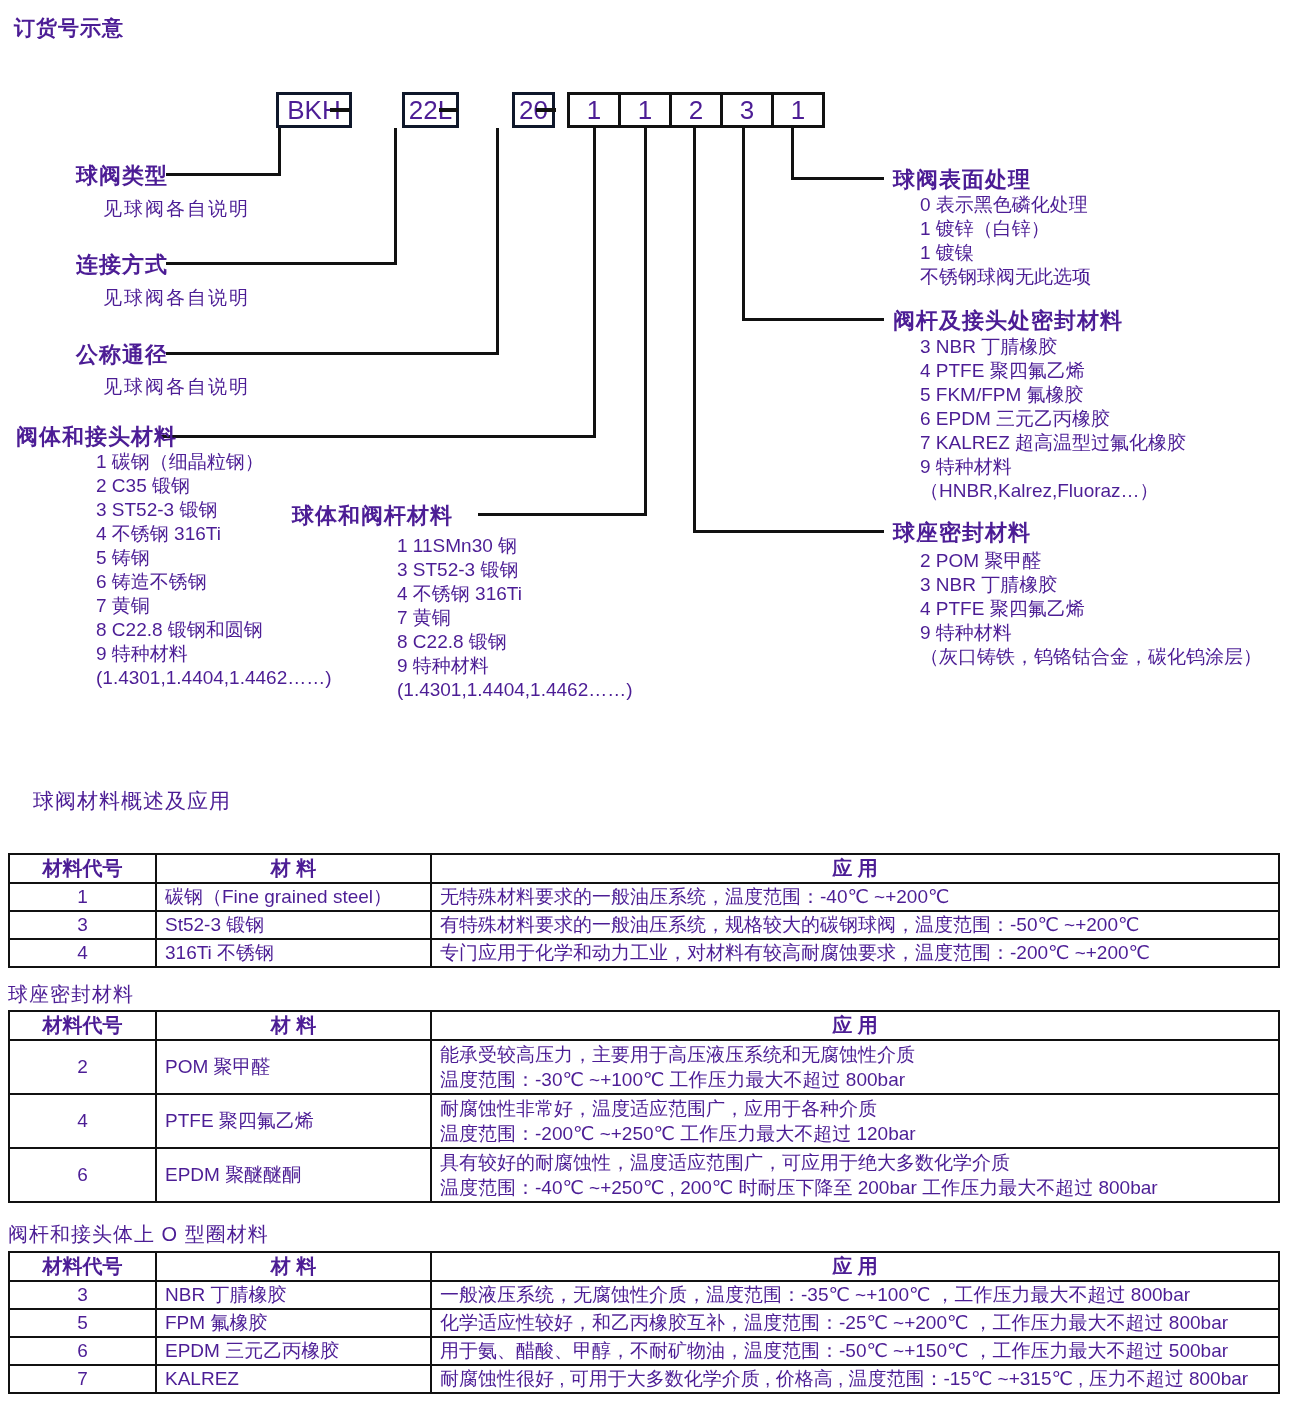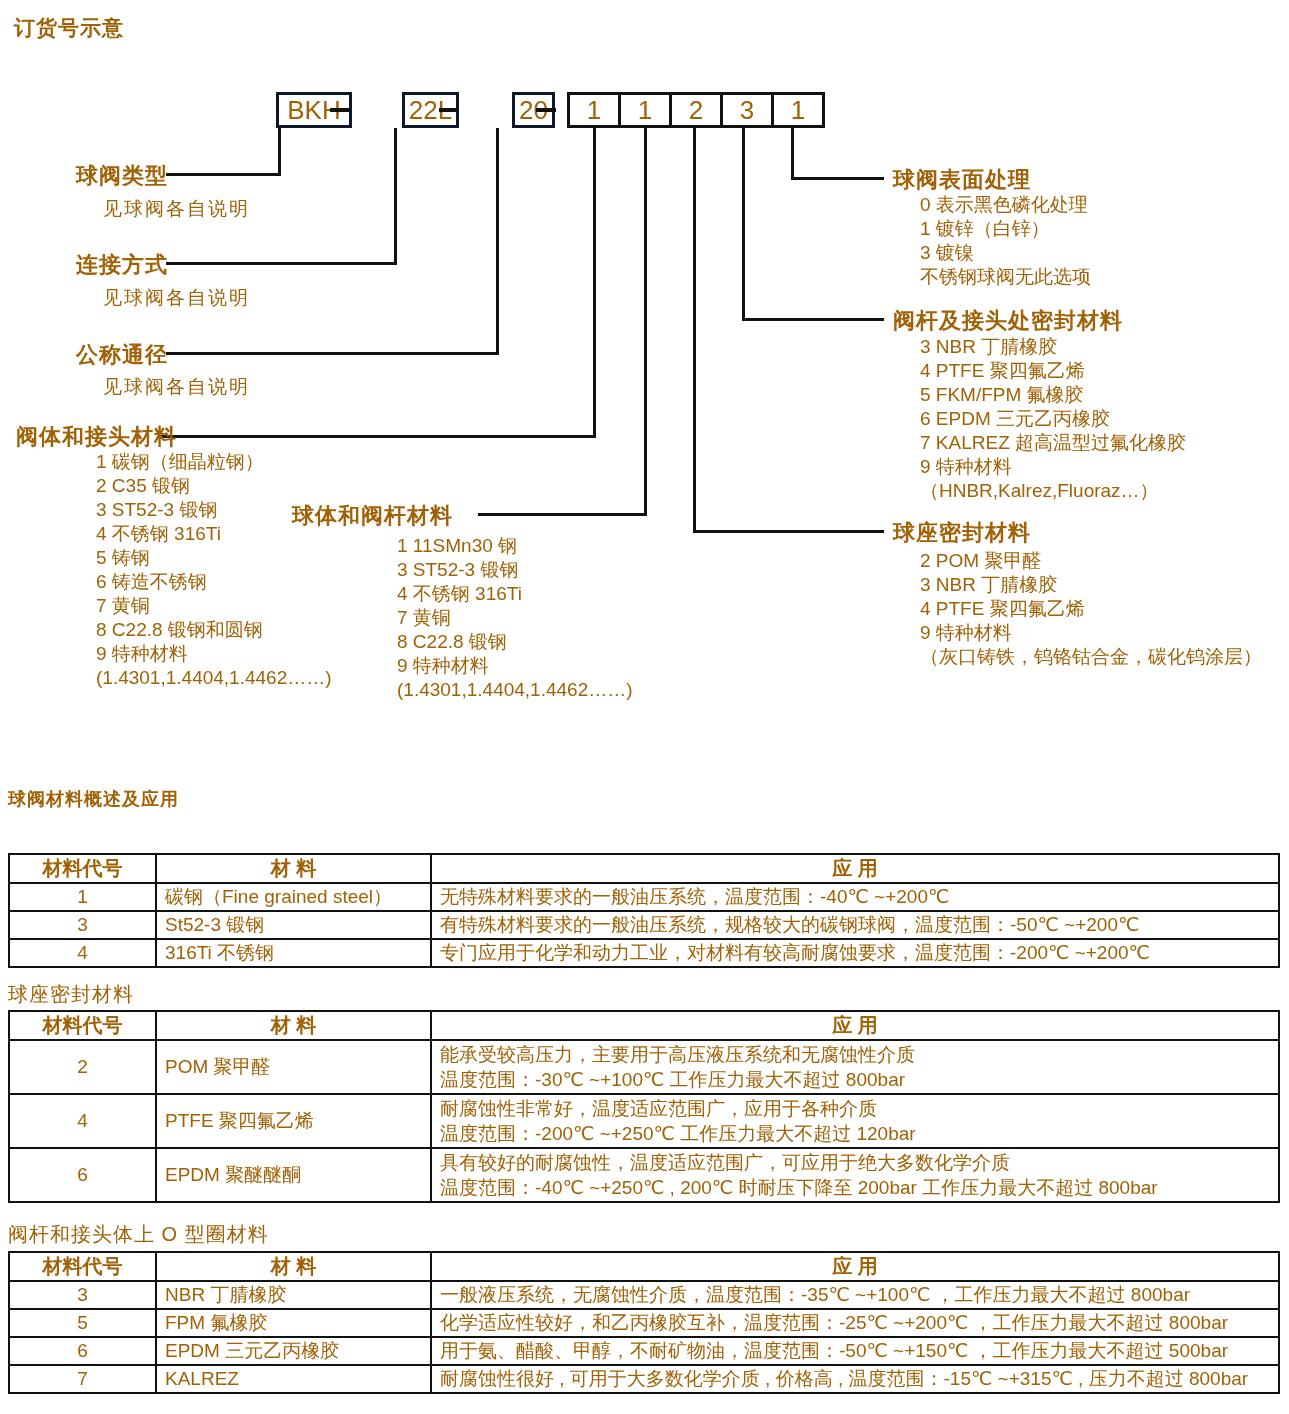--- a/index.html
+++ b/index.html
@@ -1,32 +1,32 @@
 <!DOCTYPE html>
 <html><head>
 <meta charset="utf-8">
 <style>
   html,body{margin:0;padding:0;background:#fff;}
   .page{position:relative;width:1289px;height:1414px;background:#ffffff;
-        font-family:"Liberation Sans","DejaVu Sans",sans-serif;color:#a16207;overflow:hidden;border-radius:28px;}
+        font-family:"Liberation Sans","DejaVu Sans",sans-serif;color:#4c1d95;overflow:hidden;border-radius:28px;}
   .abs{position:absolute;}
   .h1{font-size:21px;font-weight:bold;letter-spacing:1px;}
   .lbl{font-size:22px;font-weight:bold;white-space:nowrap;letter-spacing:1px;}
   .note{font-size:19px;white-space:nowrap;letter-spacing:2px;}
   .list .item{font-size:19px;line-height:24px;white-space:nowrap;}
   .codebox{position:absolute;height:30px;border:3px solid #0f172a;display:flex;
            align-items:center;justify-content:center;font-size:26px;background:#fff;margin-left:35px;}
   .dash{position:absolute;height:4px;background:#111;}
   .digit-row{position:absolute;display:flex;border:3px solid #111;height:30px;background:#fff;}
   .digit-cell{width:48px;display:flex;align-items:center;justify-content:center;
               font-size:26px;border-left:3px solid #111;}
   .digit-cell:first-child{border-left:none;}
   .vline{position:absolute;width:3px;background:#111;}
   .hline{position:absolute;height:3px;background:#111;}
-  .sec-title{font-size:18px;font-weight:bold;letter-spacing:1px;}
+  .sec-title{font-size:21px;font-weight:normal;letter-spacing:1px;margin-left:25px;}
   .sub-title{font-size:20px;letter-spacing:1px;}
   table{border-collapse:collapse;table-layout:fixed;width:1270px;background:#fff;}
   th,td{border:2px solid #111;font-size:19px;padding:0 8px;overflow:hidden;white-space:nowrap;}
   th{font-weight:bold;font-size:20px;text-align:center;padding:0 2px;}
   td.code{text-align:center;}
   .t1 th{height:22px}.t1 td{height:25px}
   .t2 th{height:23px}.t2 td{height:52px}
   .t2 td.app{white-space:normal;}
   .t2 td.app div{line-height:25px;white-space:nowrap;}
   .t3 th{height:26px}.t3 td{height:26px}
@@ -101,21 +101,21 @@
     <div class="item">7 黄铜</div>
     <div class="item">8 C22.8 锻钢</div>
     <div class="item">9 特种材料</div>
     <div class="item">(1.4301,1.4404,1.4462……)</div>
   </div>
 
   <div class="abs lbl" style="left:893px;top:165px">球阀表面处理</div>
   <div class="abs list" style="left:920px;top:193px">
     <div class="item">0 表示黑色磷化处理</div>
     <div class="item">1 镀锌（白锌）</div>
-    <div class="item">3 镀镍</div>
+    <div class="item">1 镀镍</div>
     <div class="item">不锈钢球阀无此选项</div>
   </div>
 
   <div class="abs lbl" style="left:893px;top:306px">阀杆及接头处密封材料</div>
   <div class="abs list" style="left:920px;top:335px">
     <div class="item">3 NBR 丁腈橡胶</div>
     <div class="item">4 PTFE 聚四氟乙烯</div>
     <div class="item">5 FKM/FPM 氟橡胶</div>
     <div class="item">6 EPDM 三元乙丙橡胶</div>
     <div class="item">7 KALREZ 超高温型过氟化橡胶</div>

